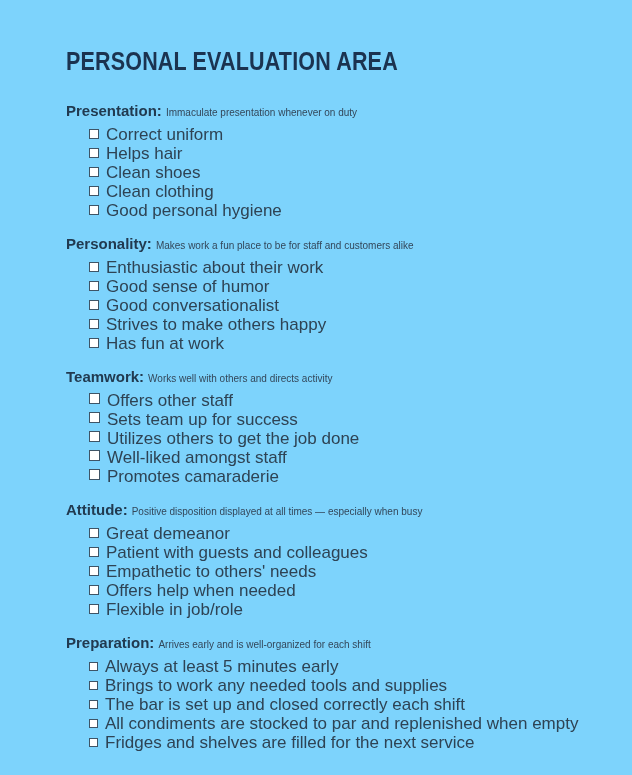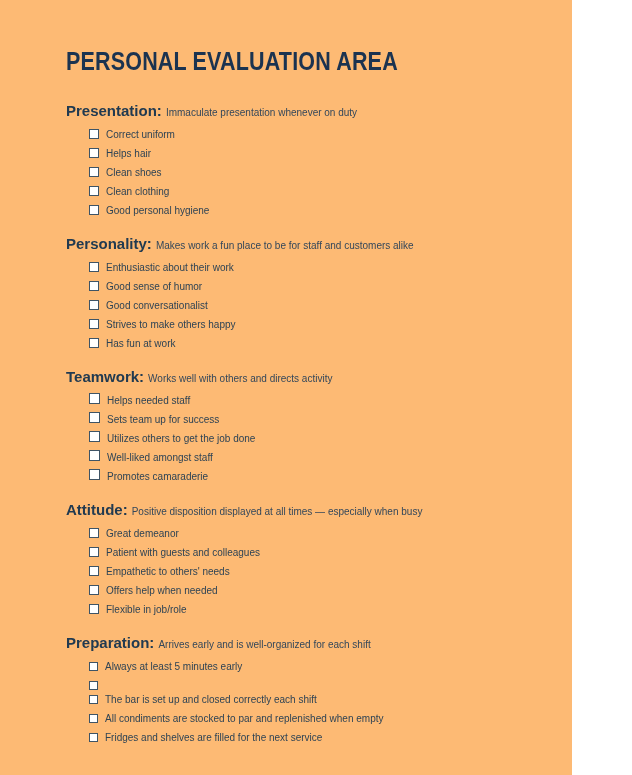--- a/index.html
+++ b/index.html
@@ -11,23 +11,23 @@
     width: 632px;
     height: 775px;
     font-family: "Liberation Sans", "DejaVu Sans", sans-serif;
     color: #2c3e4f;
     -webkit-font-smoothing: antialiased;
     overflow: hidden;
   }
 
   .page {
     position: relative;
-    width: 572px;
+    width: 632px;
     height: 775px;
-    background: #fdba74;
+    background: #7dd3fc;
     box-sizing: border-box;
     padding: 48px 60px 0 66px;
   }
 
   .doc-title {
     font-family: "Liberation Sans Narrow", "Liberation Sans", "DejaVu Sans Condensed", sans-serif;
     font-size: 25px;
     font-weight: bold;
     color: #1b3350;
     letter-spacing: 0.2px;
@@ -64,21 +64,21 @@
 
   .checklist {
     list-style: none;
     margin: 0;
     padding: 0 0 0 23px;
   }
 
   .check-item {
     display: flex;
     align-items: flex-start;
-    font-size: 10px;
+    font-size: 17px;
     line-height: 19px;
     color: #2e4354;
     white-space: nowrap;
   }
 
   .checkbox {
     flex: 0 0 auto;
     width: 10px;
     height: 10px;
     border: 1.4px solid #3e5466;
@@ -173,21 +173,21 @@
     </section>
 
     <section class="section section--teamwork">
       <p class="section-heading">
         <span class="lead">Teamwork:</span>
         <span class="desc">Works well with others and directs activity</span>
       </p>
       <ul class="checklist">
         <li class="check-item">
           <span class="checkbox"></span>
-          <span class="check-label">Helps needed staff</span>
+          <span class="check-label">Offers other staff</span>
         </li>
         <li class="check-item">
           <span class="checkbox"></span>
           <span class="check-label">Sets team up for success</span>
         </li>
         <li class="check-item">
           <span class="checkbox"></span>
           <span class="check-label">Utilizes others to get the job done</span>
         </li>
         <li class="check-item">
@@ -235,20 +235,21 @@
         <span class="lead">Preparation:</span>
         <span class="desc">Arrives early and is well-organized for each shift</span>
       </p>
       <ul class="checklist">
         <li class="check-item">
           <span class="checkbox"></span>
           <span class="check-label">Always at least 5 minutes early</span>
         </li>
         <li class="check-item">
           <span class="checkbox"></span>
+          <span class="check-label">Brings to work any needed tools and supplies</span>
         </li>
         <li class="check-item">
           <span class="checkbox"></span>
           <span class="check-label">The bar is set up and closed correctly each shift</span>
         </li>
         <li class="check-item">
           <span class="checkbox"></span>
           <span class="check-label">All condiments are stocked to par and replenished when empty</span>
         </li>
         <li class="check-item">

